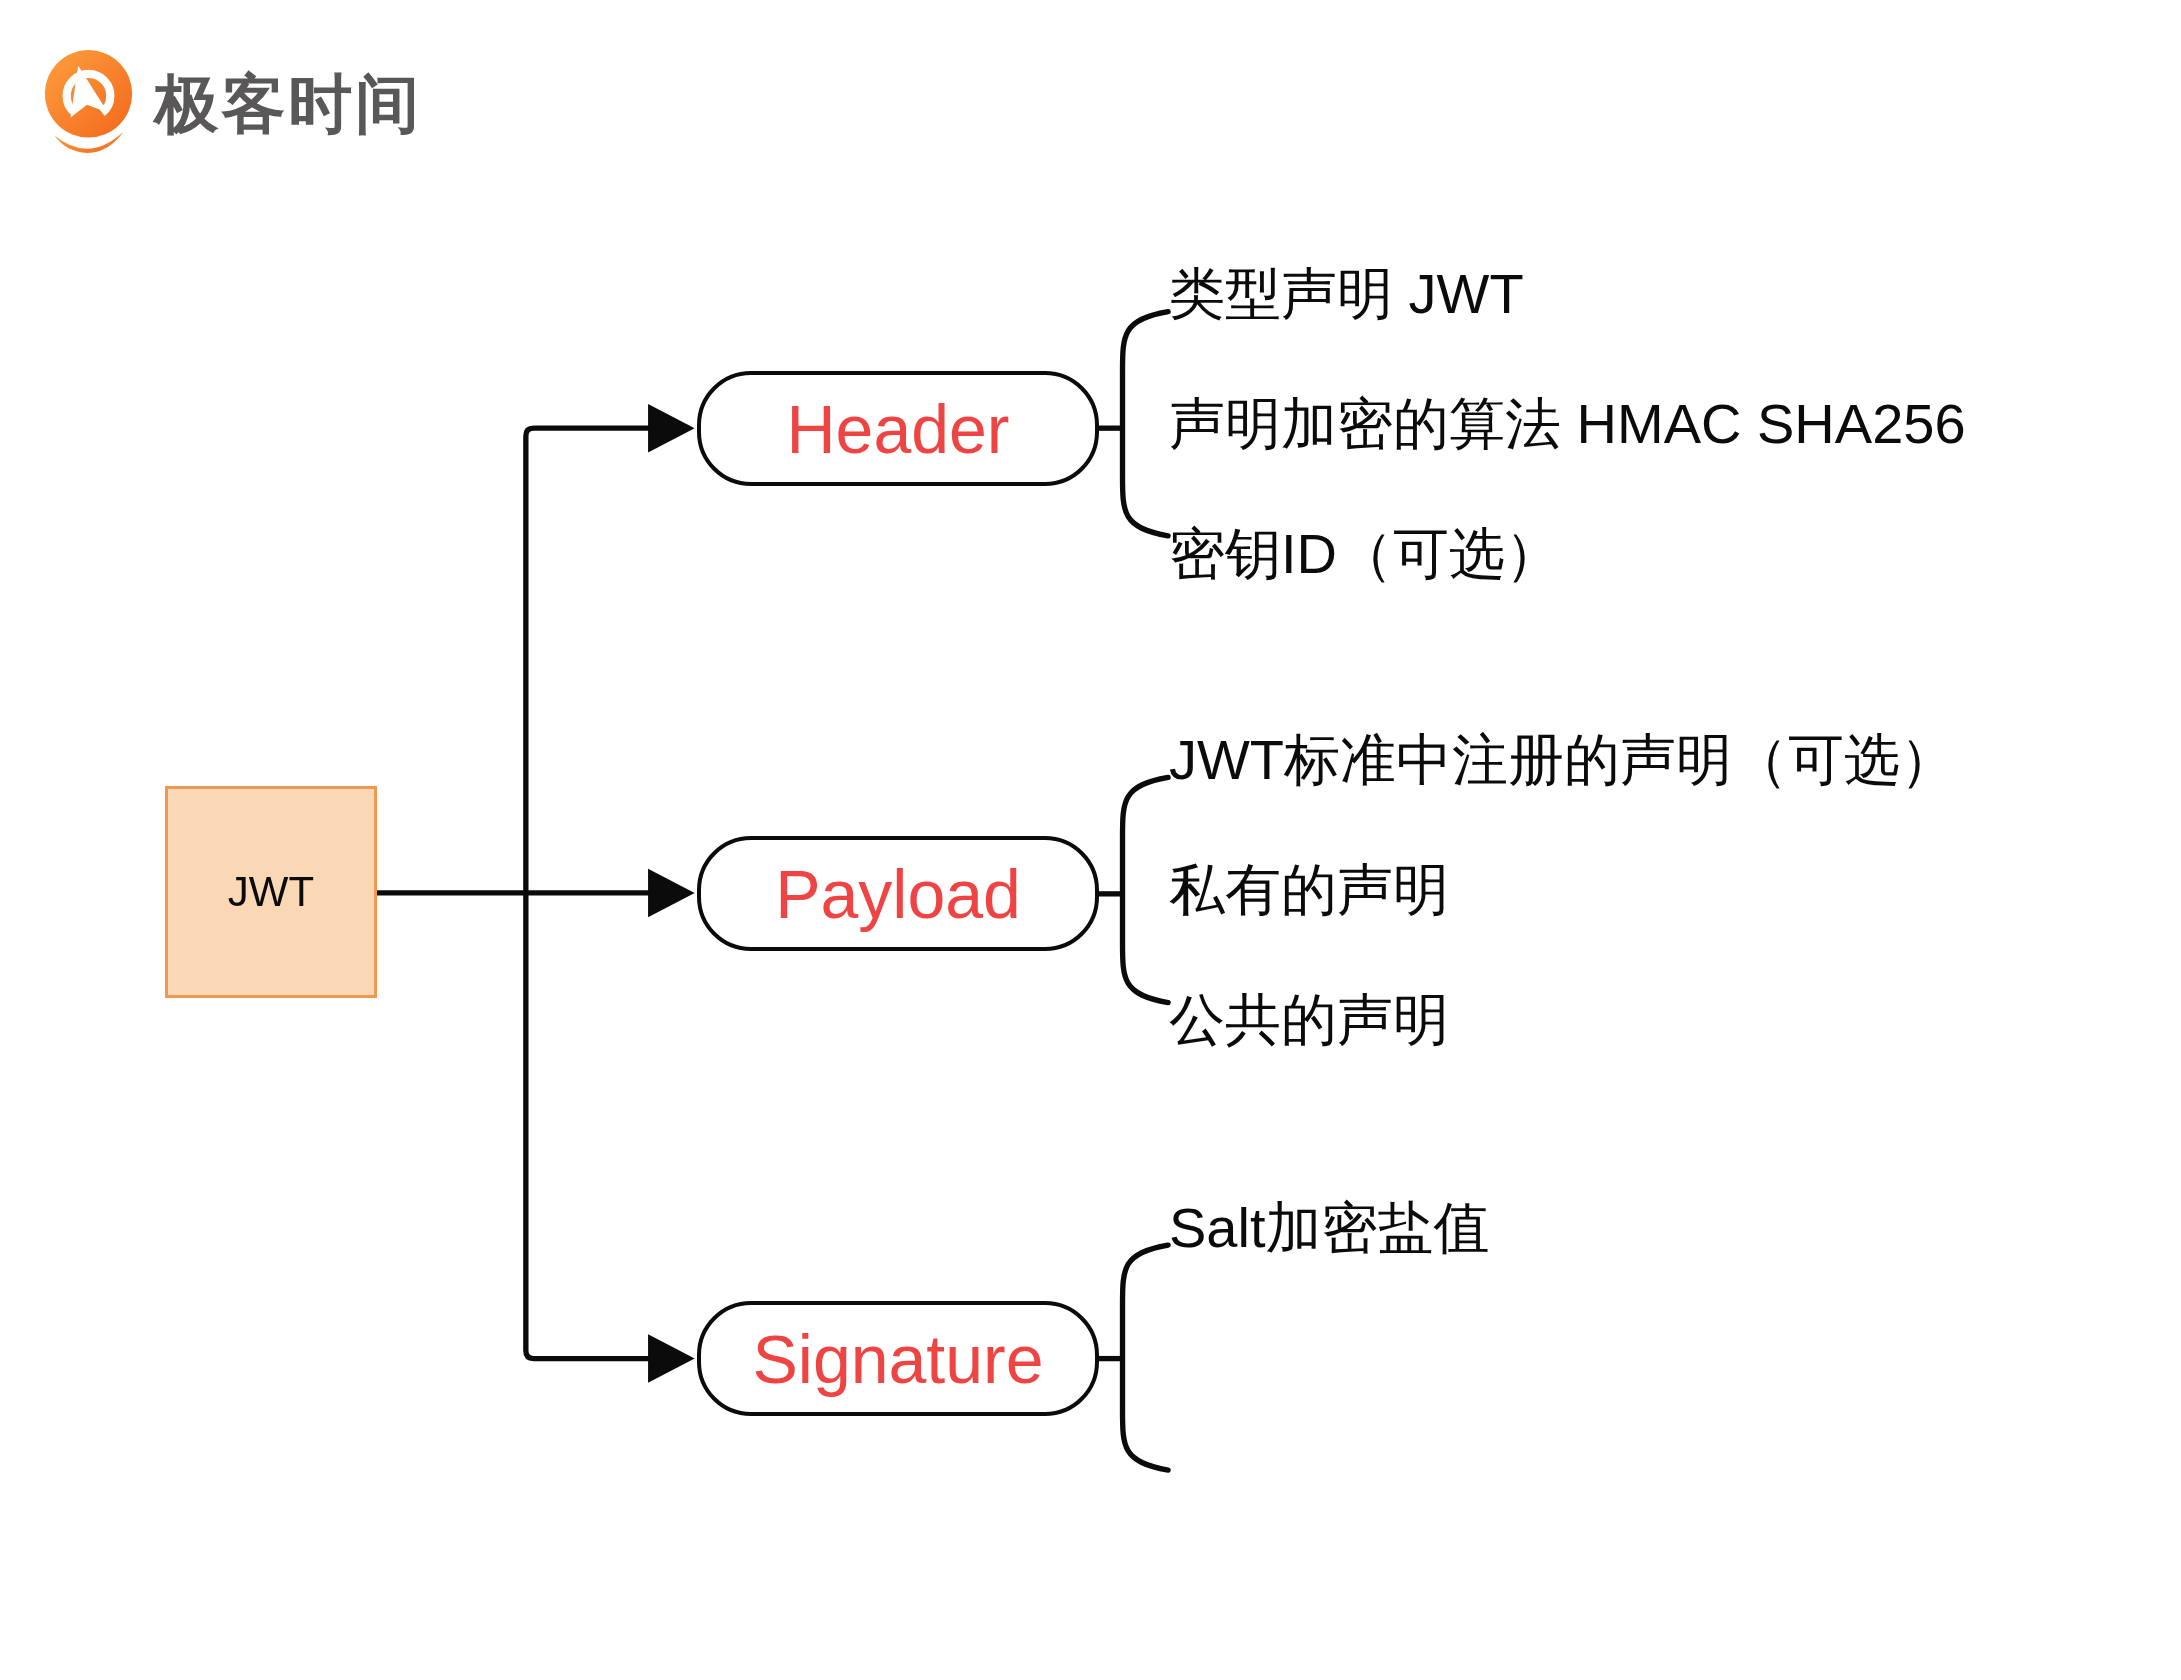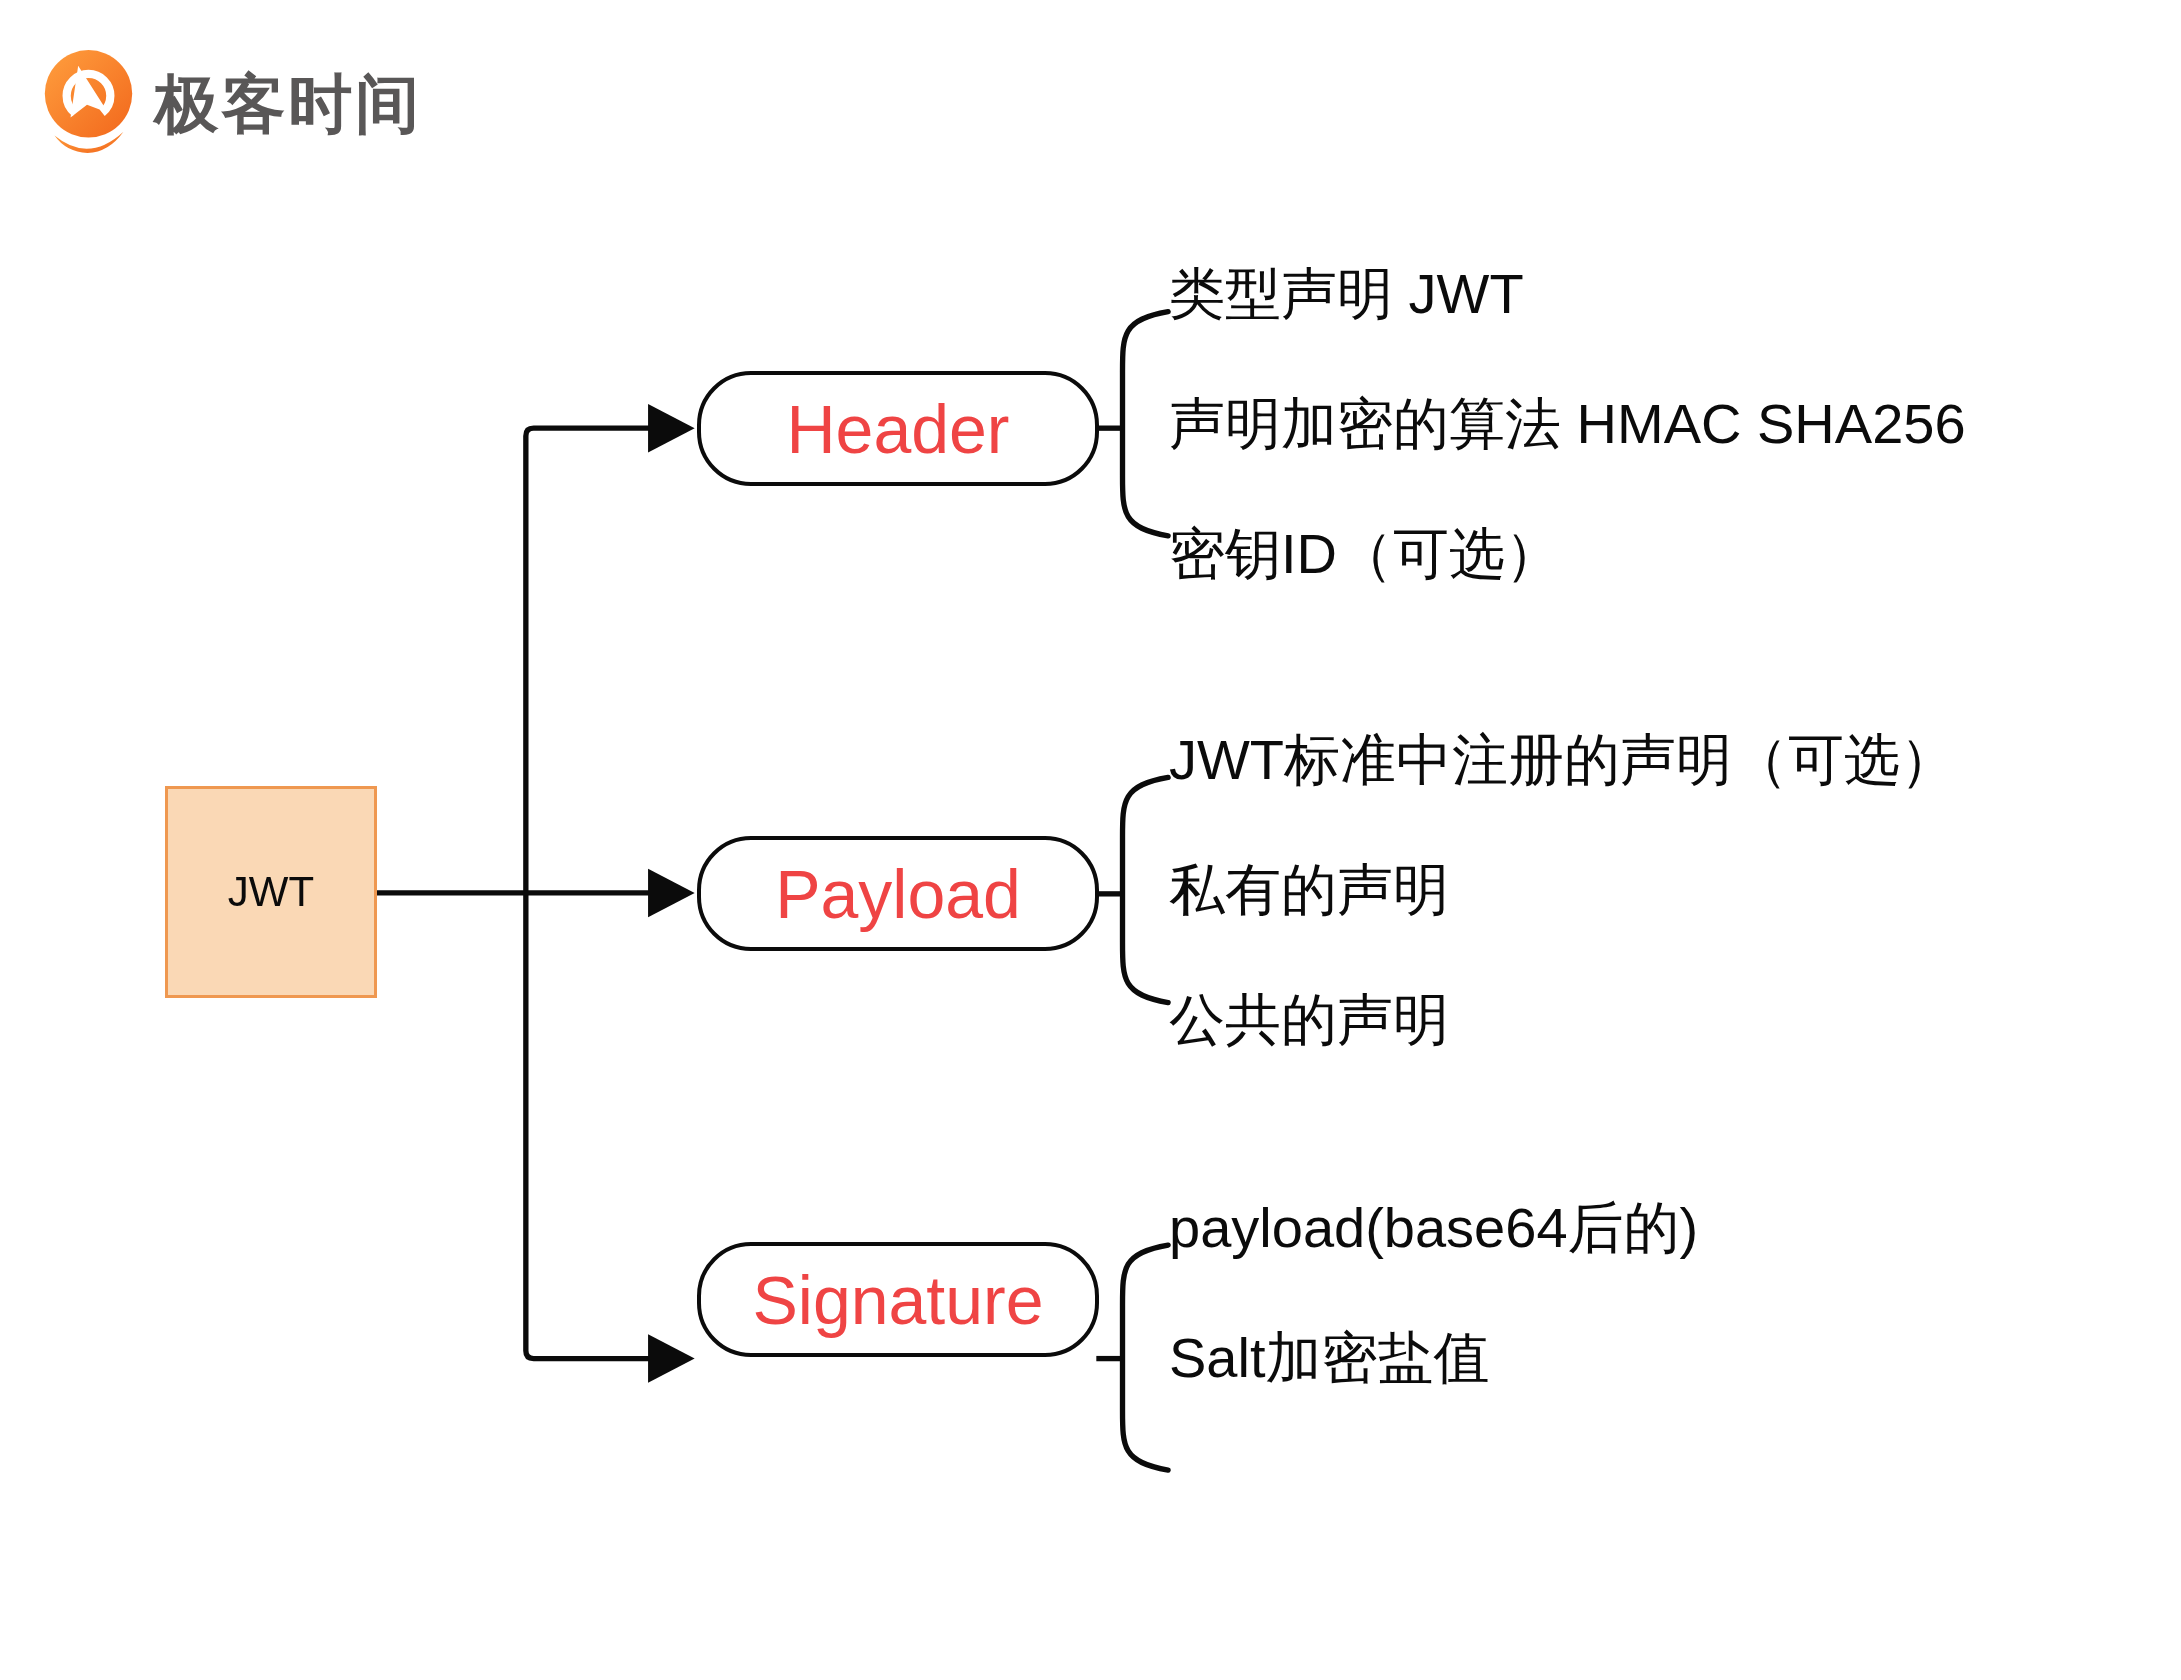--- a/index.html
+++ b/index.html
@@ -33,21 +33,21 @@
 
   
   .node {
     position:absolute; left:697px; width:402px; height:115px; box-sizing:border-box;
     background:#ffffff; border:4.9px solid var(--line,#0b0b0b); border-radius:54px;
     display:flex; align-items:center; justify-content:center;
     font-size:68px; color:#ef4444; white-space:nowrap;
   }
   .node.n-header    { top:371px; }
   .node.n-payload   { top:836px; }
-  .node.n-signature { top:1242px; }
+  .node.n-signature { top:1301px; }
 
   
   .leaves { position:absolute; left:1169px; }
   .leaves.g0 { top:255px; }
   .leaves.g1 { top:721px; }
   .leaves.g2 { top:1189px; }
   .leaf {
     height:78px; line-height:78px; margin-bottom:52px;
     font-size:56px; color:#0b0b0b; white-space:nowrap;
   }
@@ -110,18 +110,17 @@
     <div class="leaf">类型声明 JWT</div>
     <div class="leaf">声明加密的算法 HMAC SHA256</div>
     <div class="leaf">密钥ID（可选）</div>
   </div>
   <div class="leaves g1">
     <div class="leaf">JWT标准中注册的声明（可选）</div>
     <div class="leaf">私有的声明</div>
     <div class="leaf">公共的声明</div>
   </div>
   <div class="leaves g2">
-    <div class="leaf">payload(base64后的)</div>
     <div class="leaf">Salt加密盐值</div>
   </div>
 
 </div>
 
 
 </body></html>

